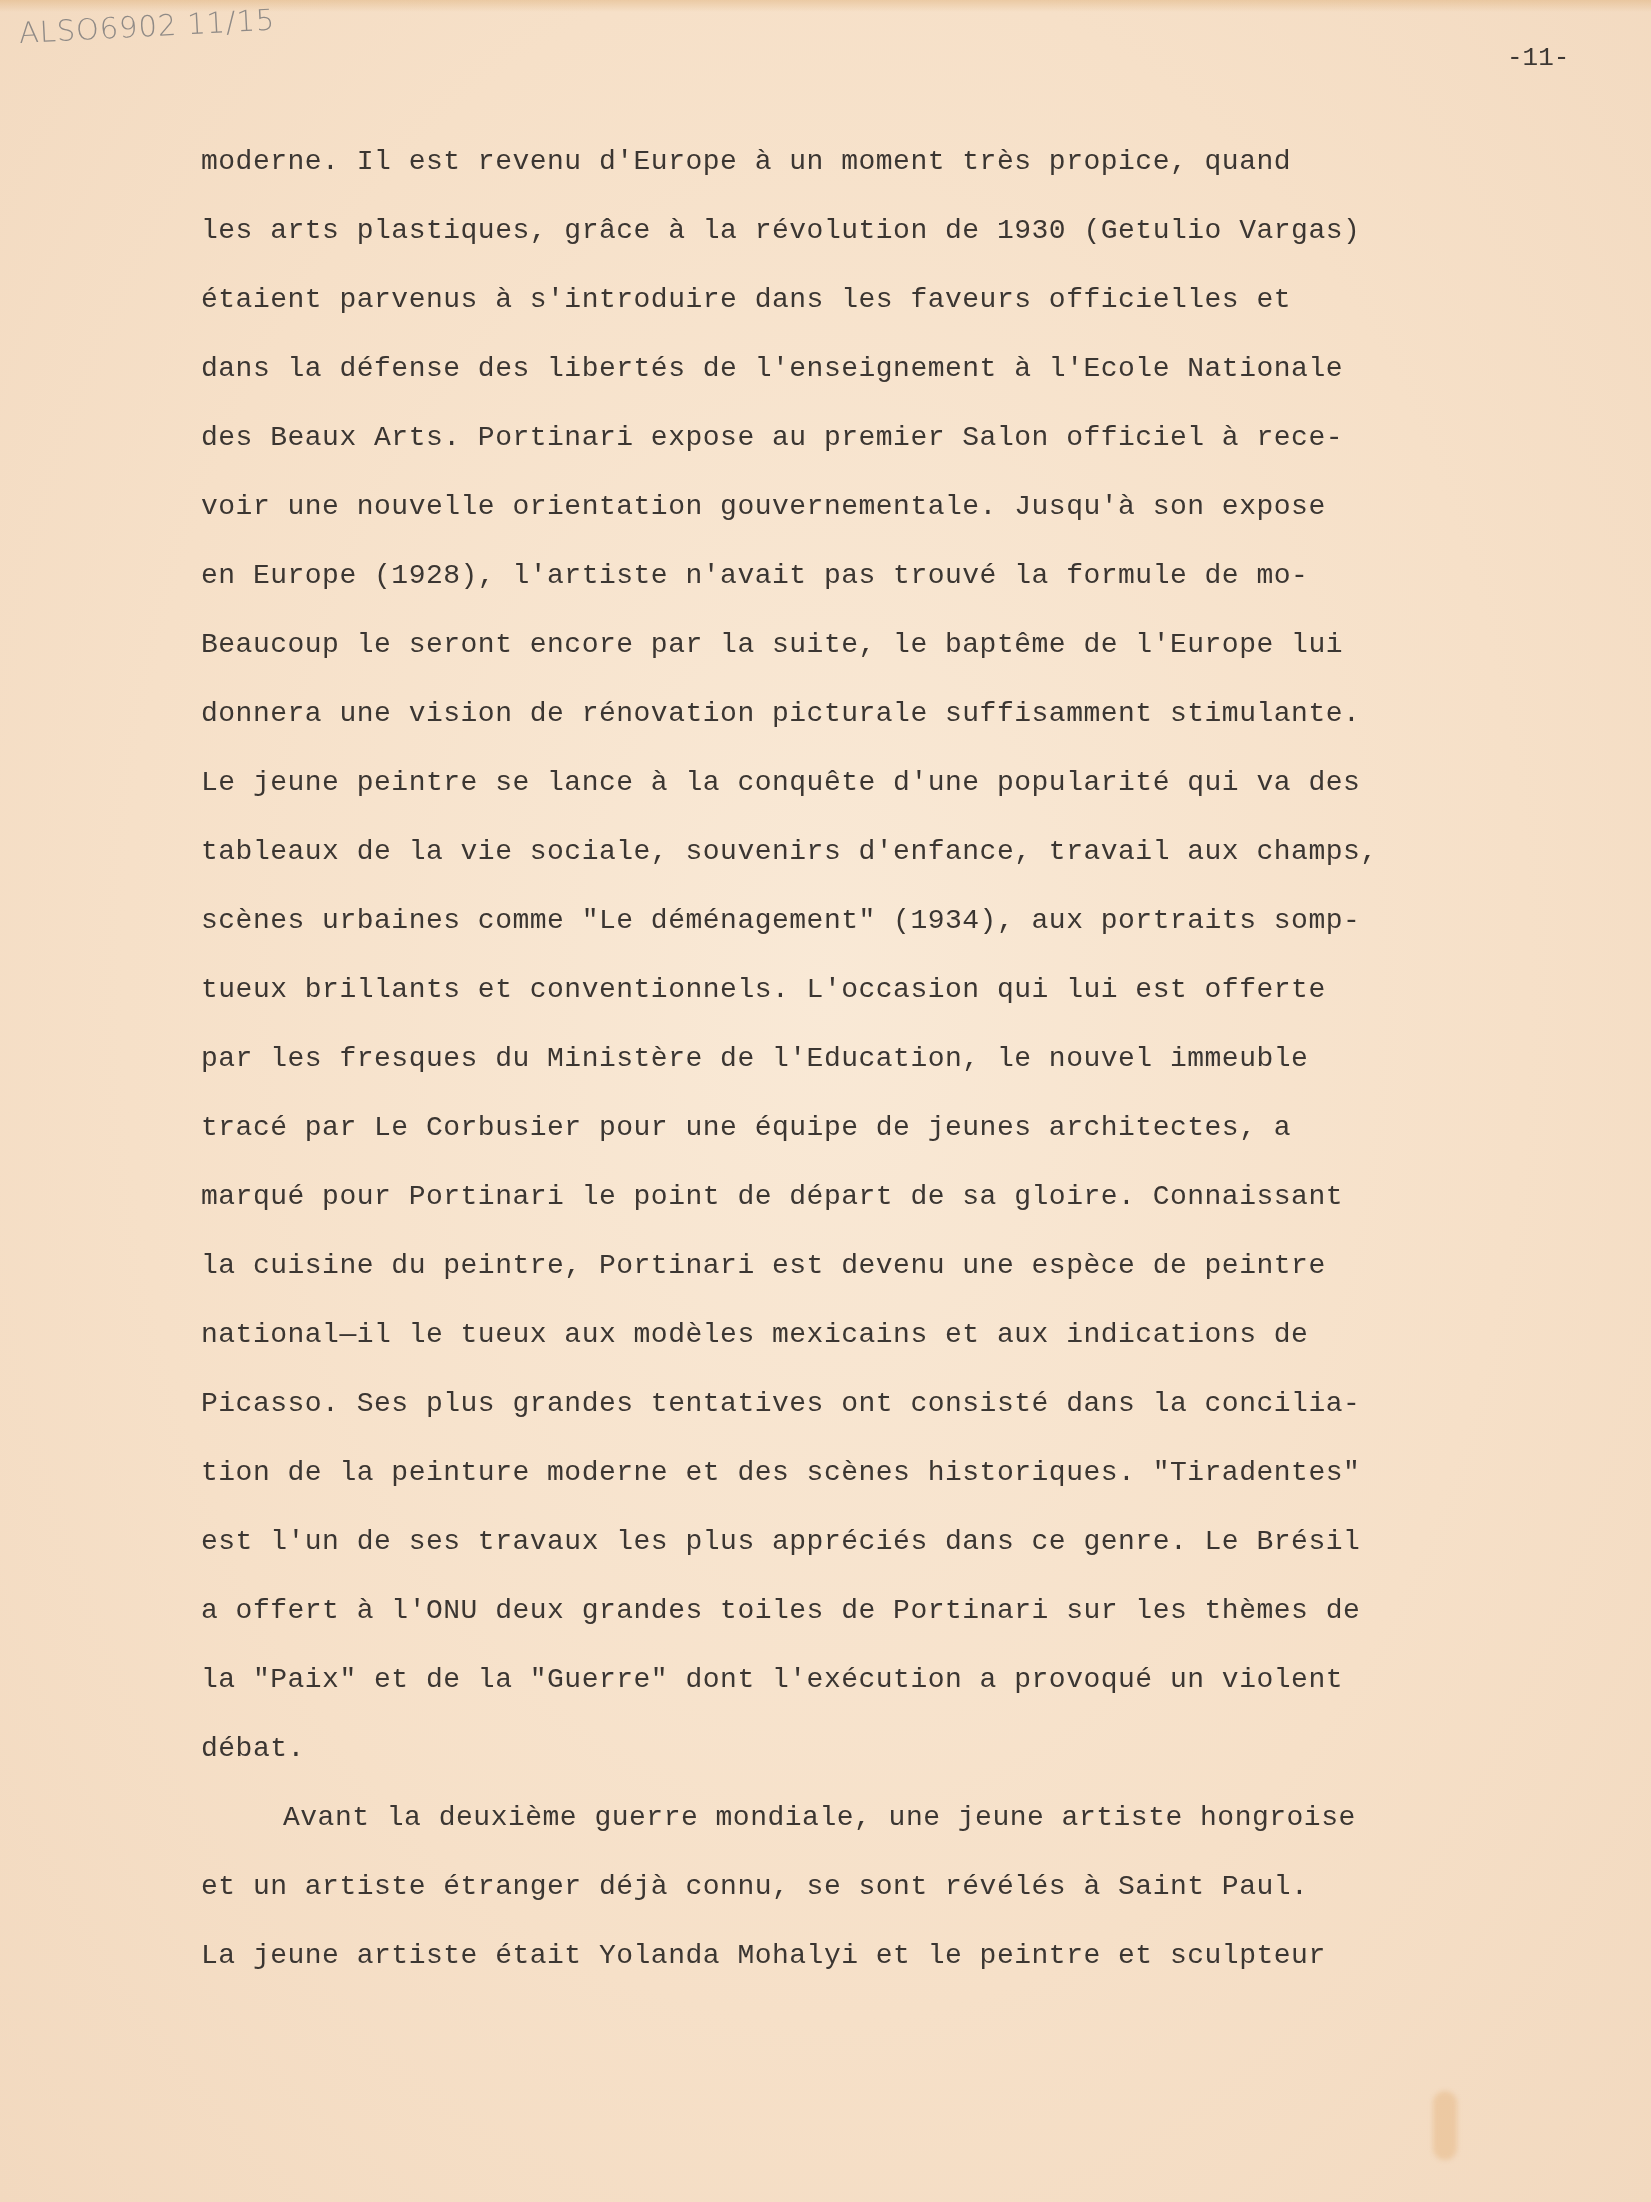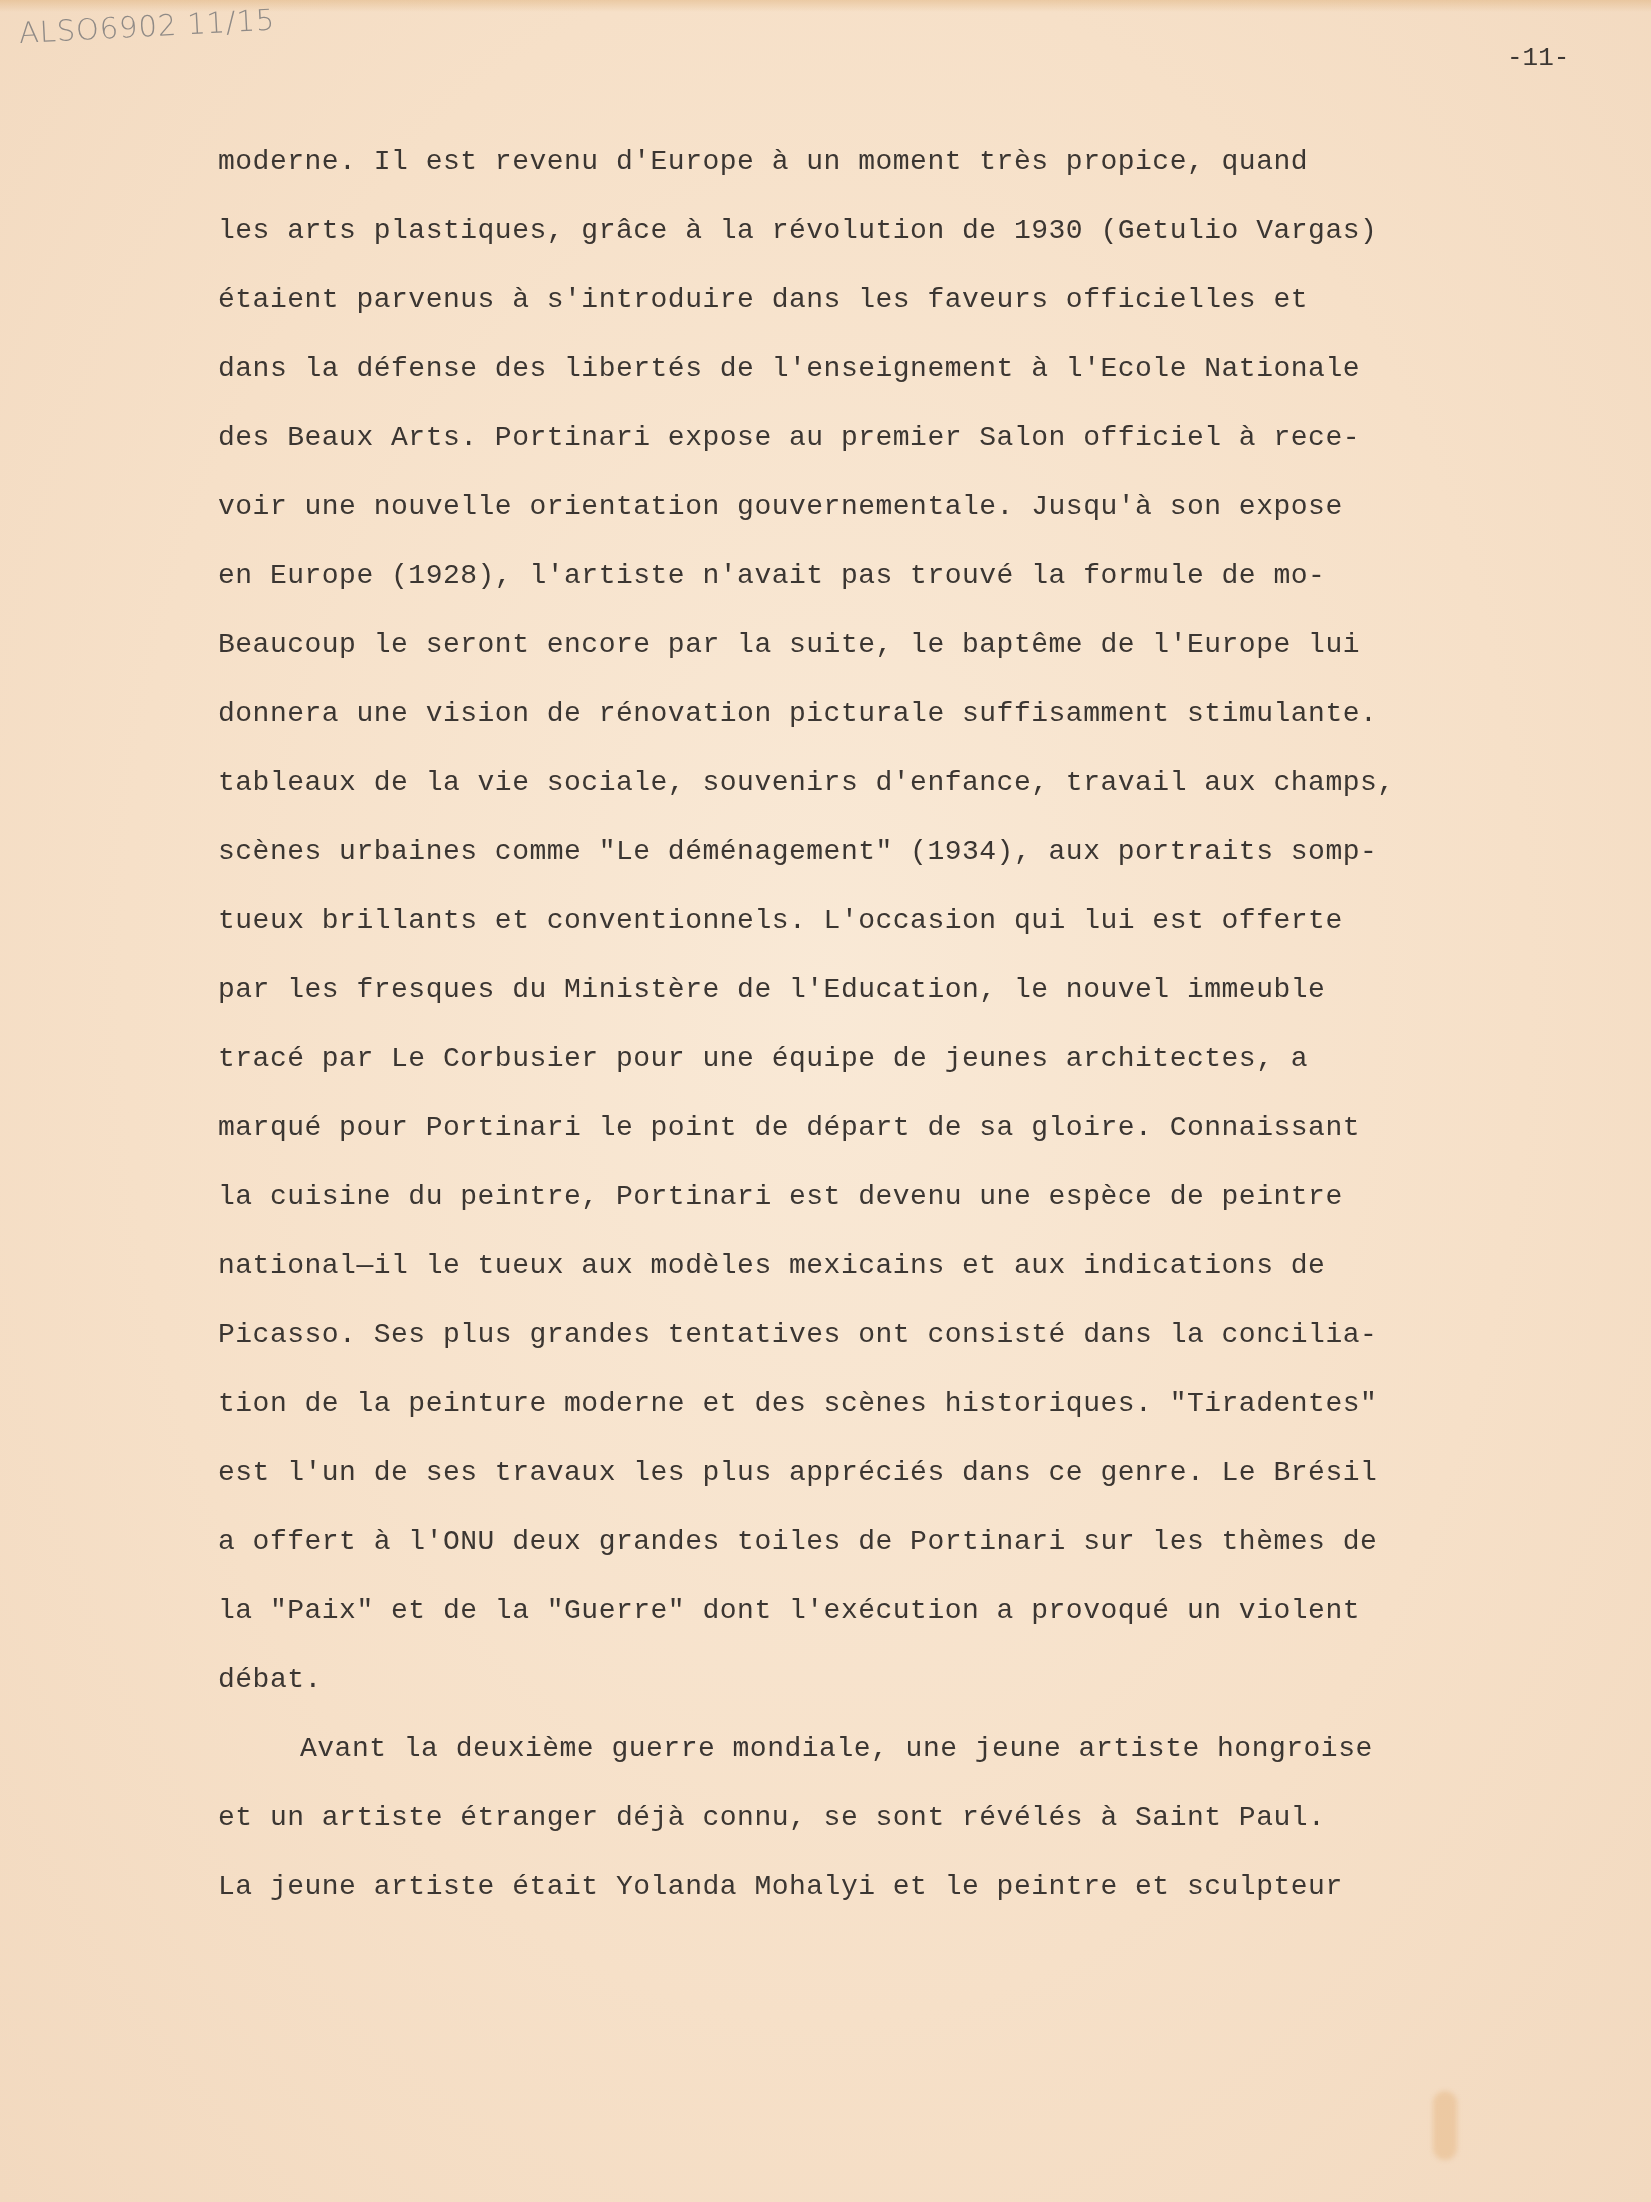--- a/index.html
+++ b/index.html
@@ -49,21 +49,21 @@
     .page-number {
       position: absolute;
       left: 1507px; top: 43px;
       font-family: "Liberation Mono", monospace;
       font-size: 26px;
       font-weight: normal;
       color: #3d3834;
     }
     .body-text {
       position: absolute;
-      left: 218px;
+      left: 201px;
       top: 139px;
       width: 1411px;
       font-family: "Liberation Mono", monospace;
       font-size: 28px;
       color: #3b3632;
       letter-spacing: 0.5px;
     }
     .line {
       height: 69px;
       line-height: 45px;
@@ -86,20 +86,21 @@
   <div class="body-text">
     <div class="line">moderne. Il est revenu d'Europe à un moment très propice, quand</div>
     <div class="line">les arts plastiques, grâce à la révolution de 1930 (Getulio Vargas)</div>
     <div class="line">étaient parvenus à s'introduire dans les faveurs officielles et</div>
     <div class="line">dans la défense des libertés de l'enseignement à l'Ecole Nationale</div>
     <div class="line">des Beaux Arts. Portinari expose au premier Salon officiel à rece-</div>
     <div class="line">voir une nouvelle orientation gouvernementale. Jusqu'à son expose</div>
     <div class="line">en Europe (1928), l'artiste n'avait pas trouvé la formule de mo-</div>
     <div class="line">Beaucoup le seront encore par la suite, le baptême de l'Europe lui</div>
     <div class="line">donnera une vision de rénovation picturale suffisamment stimulante.</div>
+    <div class="line">Le jeune peintre se lance à la conquête d'une popularité qui va des</div>
     <div class="line">tableaux de la vie sociale, souvenirs d'enfance, travail aux champs,</div>
     <div class="line">scènes urbaines comme "Le déménagement" (1934), aux portraits somp-</div>
     <div class="line">tueux brillants et conventionnels. L'occasion qui lui est offerte</div>
     <div class="line">par les fresques du Ministère de l'Education, le nouvel immeuble</div>
     <div class="line">tracé par Le Corbusier pour une équipe de jeunes architectes, a</div>
     <div class="line">marqué pour Portinari le point de départ de sa gloire. Connaissant</div>
     <div class="line">la cuisine du peintre, Portinari est devenu une espèce de peintre</div>
     <div class="line">national—il le tueux aux modèles mexicains et aux indications de</div>
     <div class="line">Picasso. Ses plus grandes tentatives ont consisté dans la concilia-</div>
     <div class="line">tion de la peinture moderne et des scènes historiques. "Tiradentes"</div>

